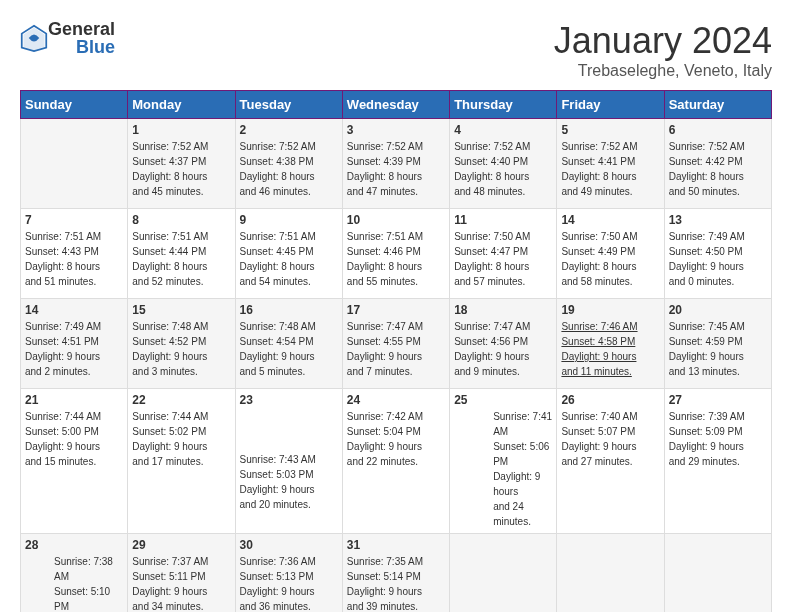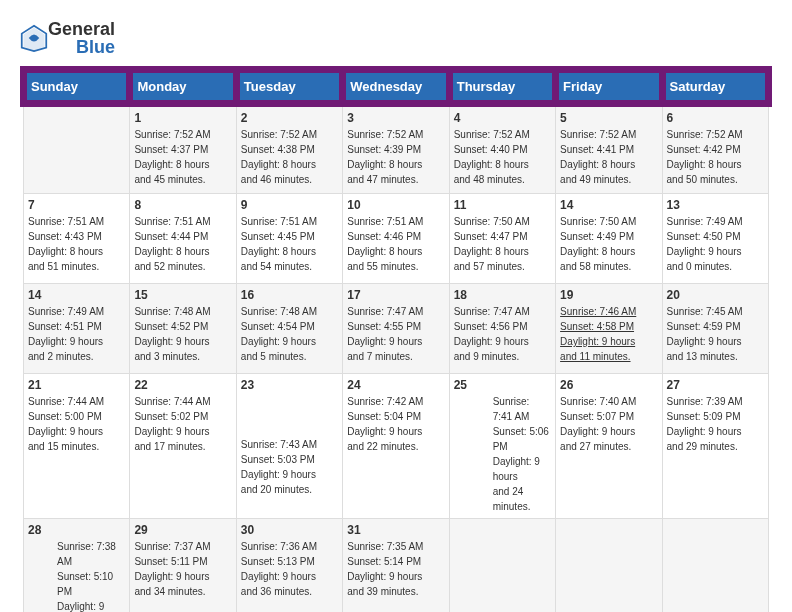--- a/index.html
+++ b/index.html
@@ -57,21 +57,21 @@
       border-collapse: collapse;
       table-layout: fixed;
     }
     thead tr th {
       background-color: #2a6db5;
       color: #fff;
       padding: 6px 4px;
       font-size: 13px;
       font-weight: bold;
       text-align: left;
-      border: 7px solid #701a75;
+      border: 1px solid #701a75;
     }
     tbody tr td {
       vertical-align: top;
       padding: 4px 4px;
       font-size: 10.5px;
       color: #333;
       border: 1px solid #ddd;
       height: 90px;
     }
     tbody tr:nth-child(odd) td {
@@ -100,20 +100,24 @@
     <svg class="logo-icon" viewBox="0 0 32 32" xmlns="http://www.w3.org/2000/svg">
       <polygon points="16,4 28,12 28,26 16,30 4,26 4,12" fill="#2a6db5" opacity="0.15"></polygon>
       <polygon points="16,2 30,11 30,27 16,31 2,27 2,11" fill="none" stroke="#2a6db5" stroke-width="2"></polygon>
       <path d="M10,16 Q16,8 22,16 Q16,24 10,16Z" fill="#2a6db5"></path>
     </svg>
     <div class="logo-text">
       <span class="logo-general">General</span>
       <span class="logo-blue">Blue</span>
     </div>
   </div>
+  <div class="title-section">
+    <div class="month-title">January 2024</div>
+    <div class="location">Trebaseleghe, Veneto, Italy</div>
+  </div>
 </div>
 
 <table>
   <thead>
     <tr>
     <th>Sunday</th>
         <th>Monday</th>
         <th>Tuesday</th>
         <th>Wednesday</th>
         <th>Thursday</th>

